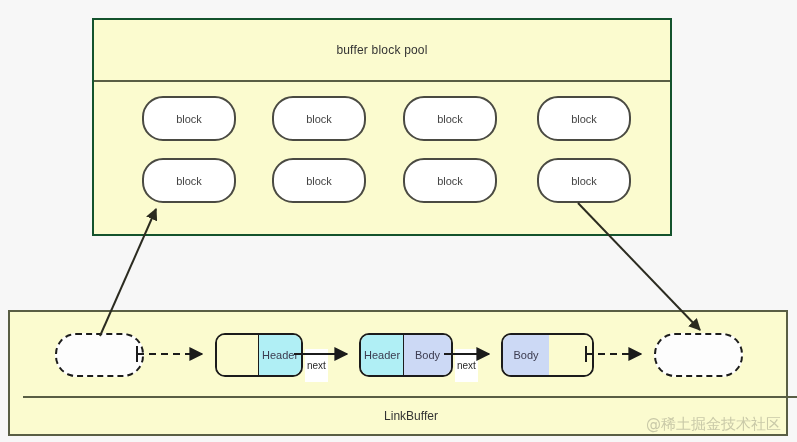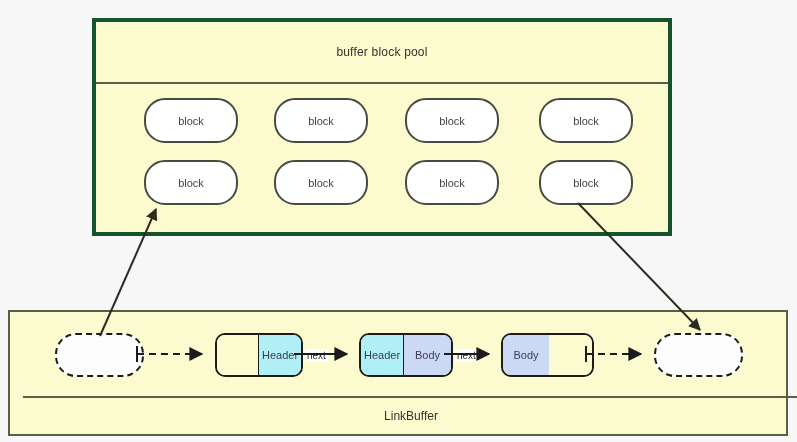--- a/index.html
+++ b/index.html
@@ -18,21 +18,21 @@
     overflow: hidden;
   }
   
   .pool-box {
     position: absolute;
     left: 92px;
     top: 18px;
     width: 580px;
     height: 218px;
     background: #fbfbcf;
-    border: 4px solid #14532d;
+    border: 2px solid #14532d;
     box-sizing: border-box;
   }
   .pool-title-strip {
     position: absolute;
     left: 0;
     top: 0;
     width: 100%;
     height: 62px;
     border-bottom: 2px solid #595e44;
     box-sizing: border-box;
@@ -129,21 +129,21 @@
     border: 2px dashed #1b1b1b;
     border-radius: 21px;
     box-sizing: border-box;
   }
   
   .edge-label {
     position: absolute;
     background: #ffffff;
     font-size: 10px;
     color: #2a2a2a;
-    padding: 1px 2px;
+    padding: 11px 2px;
     line-height: 11px;
   }
   
   svg.overlay {
     position: absolute;
     left: 0;
     top: 0;
     width: 797px;
     height: 442px;
     pointer-events: none;
@@ -246,14 +246,15 @@
     <line x1="137" y1="354" x2="202" y2="354" stroke="#1b1b1b" stroke-width="2" stroke-dasharray="7,5" marker-end="url(#arrowSolid)"></line>
 
     <line x1="294" y1="354" x2="347" y2="354" stroke="#1b1b1b" stroke-width="2" marker-end="url(#arrowSolid)"></line>
 
     <line x1="444" y1="354" x2="489" y2="354" stroke="#1b1b1b" stroke-width="2" marker-end="url(#arrowSolid)"></line>
 
     <line x1="586" y1="346" x2="586" y2="362" stroke="#1b1b1b" stroke-width="2"></line>
     <line x1="586" y1="354" x2="641" y2="354" stroke="#1b1b1b" stroke-width="2" stroke-dasharray="7,5" marker-end="url(#arrowSolid)"></line>
   </svg>
 
+  <div class="watermark">@稀土掘金技术社区</div>
 
 </div>
 
 </body></html>

